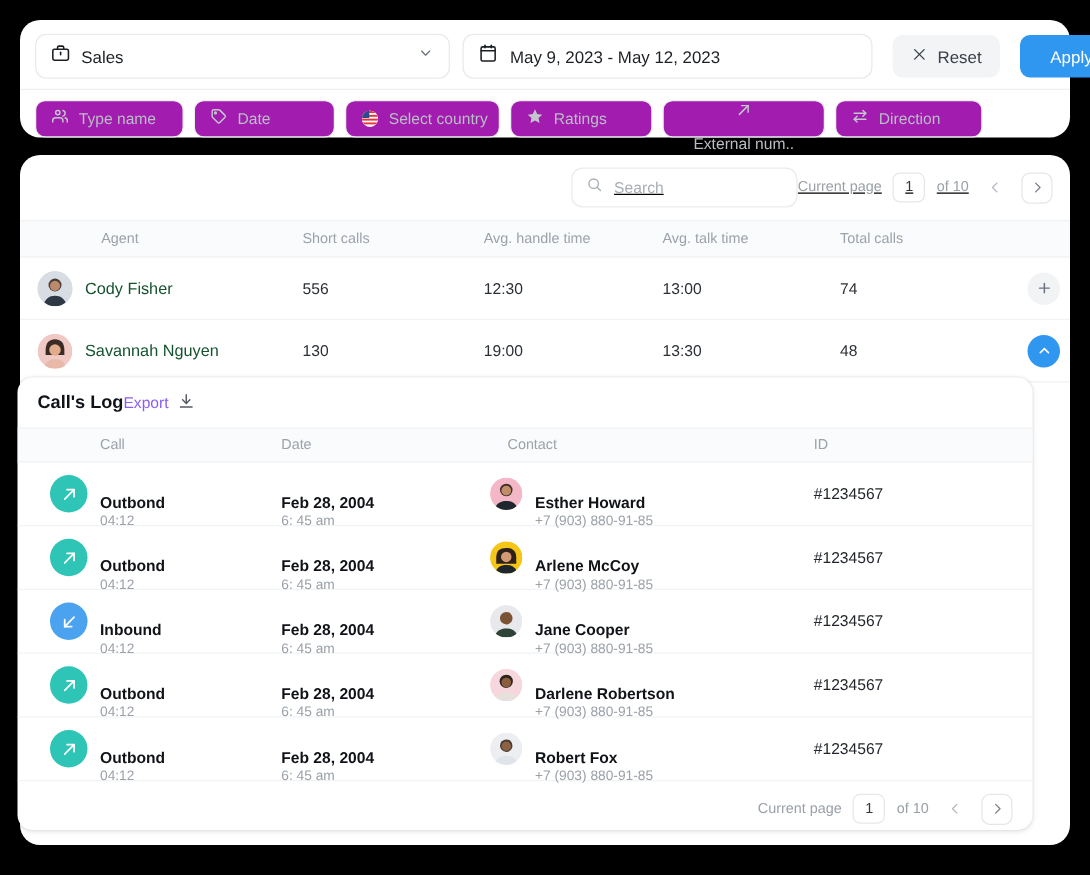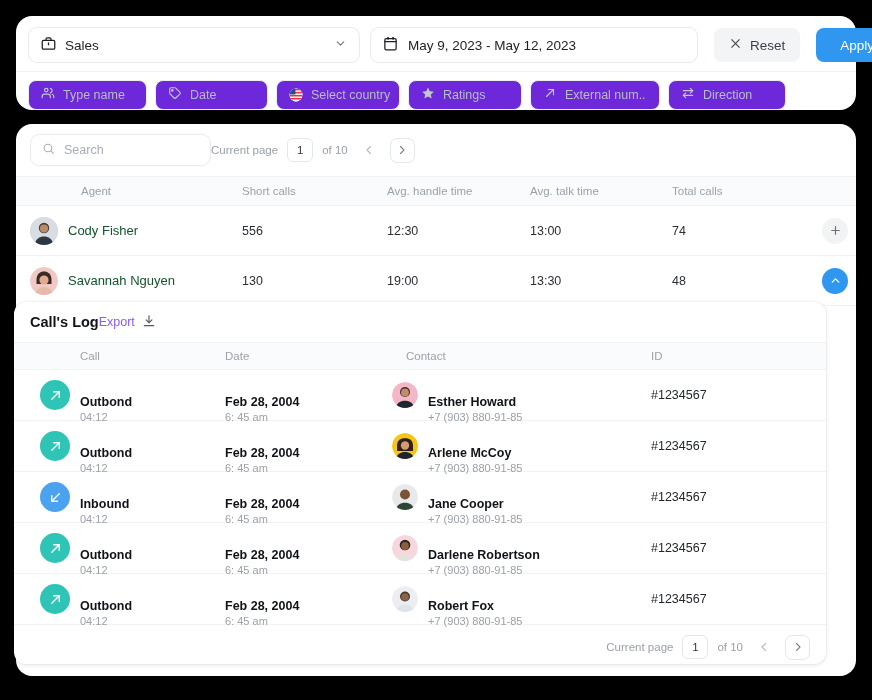--- a/index.html
+++ b/index.html
@@ -44,35 +44,36 @@
     border: none; cursor: pointer; margin-left: 6px;
   }
   .apply-btn span { font-size: 13.5px; color: #ffffff; font-weight: 500; }
 
   .filter-divider { height: 1px; background: #eef0f2; margin: 7px 0 0 0; }
 
   .chips { display: flex; align-items: center; gap: 8px; padding: 8px 12px 0 12px; }
   .chip {
     height: 30px; border: 1px solid #eceef0; border-radius: 8px;
     display: flex; align-items: center; gap: 8px; padding: 0 12px;
-    background: #6d28d9; cursor: pointer; white-space: nowrap;
+    background: #a21caf; cursor: pointer; white-space: nowrap;
   }
   .chip span.lbl { font-size: 12.5px; color: #b9bdc4; }
   .chip.w1 { width: 119px; } .chip.w2 { width: 113px; } .chip.w3 { width: 124px; }
-  .chip.w4 { width: 114px; } .chip.w5 { width: 130px; } .chip.w6 { width: 118px; }
+  .chip.w4 { width: 114px; } .chip.w5 { width: 130px; flex-direction: column; } .chip.w6 { width: 118px; }
   .chip.w7 { width: 122px; }
 
   
   .main-card {
     position: absolute; left: 16px; top: 124px; width: 840px; height: 552px;
     background: #ffffff; border-radius: 16px; overflow: hidden;
   }
   .searchbar {
     height: 52px; display: flex; align-items: center; padding: 0 14px;
-    justify-content: flex-start;
+    justify-content: flex-end;
+    text-decoration: underline;
   }
   .search-input-wrap {
     width: 181px; height: 32px; border: 1px solid #e9ebee; border-radius: 9px;
     display: flex; align-items: center; gap: 9px; padding: 0 11px;
   }
   .search-input-wrap input {
     border: none; outline: none; font-size: 12.5px; color: #9aa0a8;
     font-family: "Liberation Sans", sans-serif; width: 100%; background: transparent;
   }
   .search-input-wrap input::placeholder { color: #a9aeb5; }

